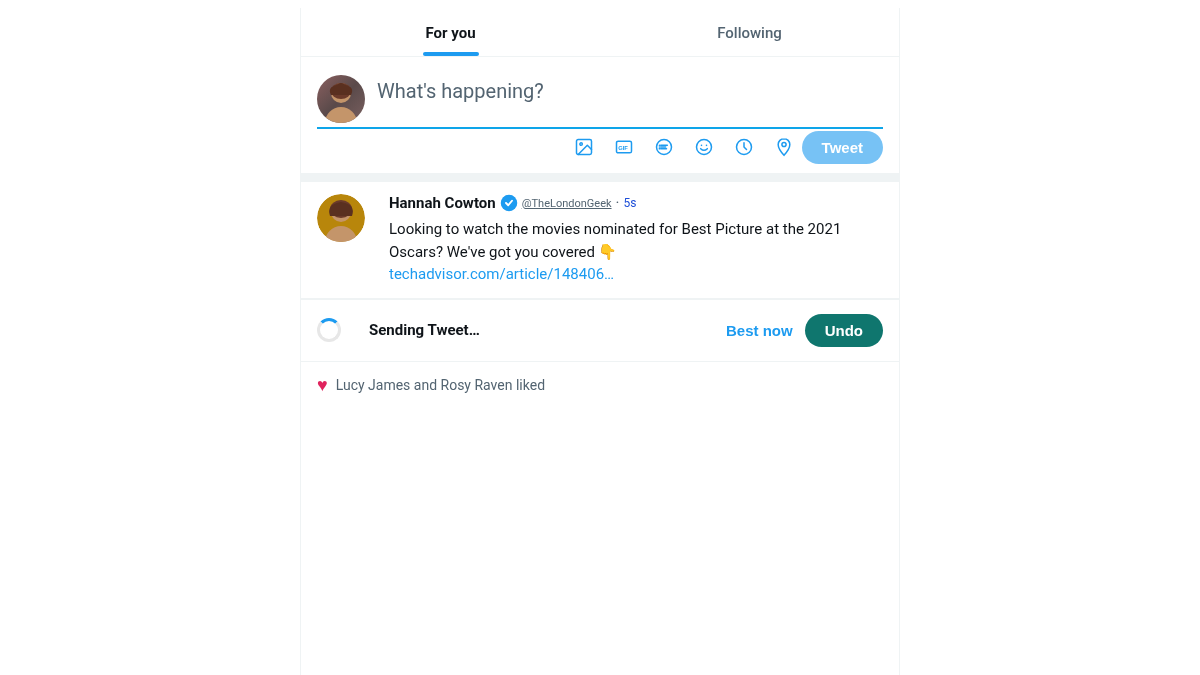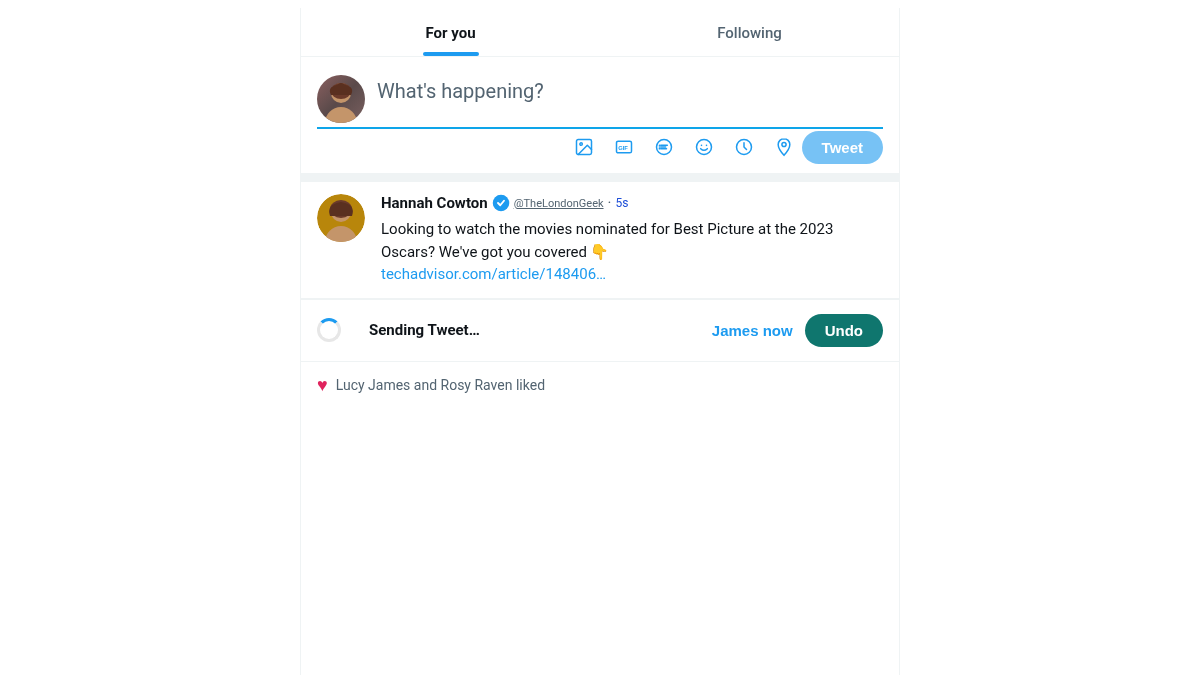--- a/index.html
+++ b/index.html
@@ -127,21 +127,21 @@
     }
 
     
     .tweet-card {
       padding: 12px 16px;
       border-bottom: 1px solid #eff3f4;
     }
     .tweet-header {
       display: flex;
       align-items: flex-start;
-      gap: 16px;
+      gap: 24px;
     }
     .tweet-avatar {
       width: 48px;
       height: 48px;
       border-radius: 50%;
       overflow: hidden;
       flex-shrink: 0;
     }
     .tweet-name-row {
       display: flex;
@@ -383,35 +383,35 @@
               <path d="M9 12l2 2 4-4m6 2a9 9 0 11-18 0 9 9 0 0118 0z" fill="none" stroke="#1d9bf0" stroke-width="2.5" stroke-linecap="round" stroke-linejoin="round"></path>
               <circle cx="12" cy="12" r="11" fill="#1d9bf0"></circle>
               <polyline points="8,12 11,15 16,9" fill="none" stroke="white" stroke-width="2.5" stroke-linecap="round" stroke-linejoin="round"></polyline>
             </svg>
           </span>
           <span class="tweet-handle">@TheLondonGeek</span>
           <span class="tweet-dot">·</span>
           <span class="tweet-time">5s</span>
         </div>
         <div class="tweet-body" style="margin-left:0;">
-          <span>Looking to watch the movies nominated for Best Picture at the 2023 Oscars? We've got you covered 👇</span>
+          <span>Looking to watch the movies nominated for Best Picture at the 2021 Oscars? We've got you covered 👇</span>
           <br>
           <a class="tweet-link" href="#">techadvisor.com/article/148406…</a>
         </div>
       </div>
     </div>
   </div>
 
   <div class="sending-bar">
     <div class="sending-left">
       <div class="spinner"></div>
       <span class="sending-text">Sending Tweet…</span>
     </div>
     <div class="sending-right">
-      <button class="send-now-btn">James now</button>
+      <button class="send-now-btn">Best now</button>
       <button class="undo-btn">Undo</button>
     </div>
   </div>
 
   <div class="partial-row">
     <span style="color:#e0245e; font-size:18px;">♥</span>
     <span>
       <span>Lucy James and Rosy Raven</span>
       <span> liked</span>
     </span>

